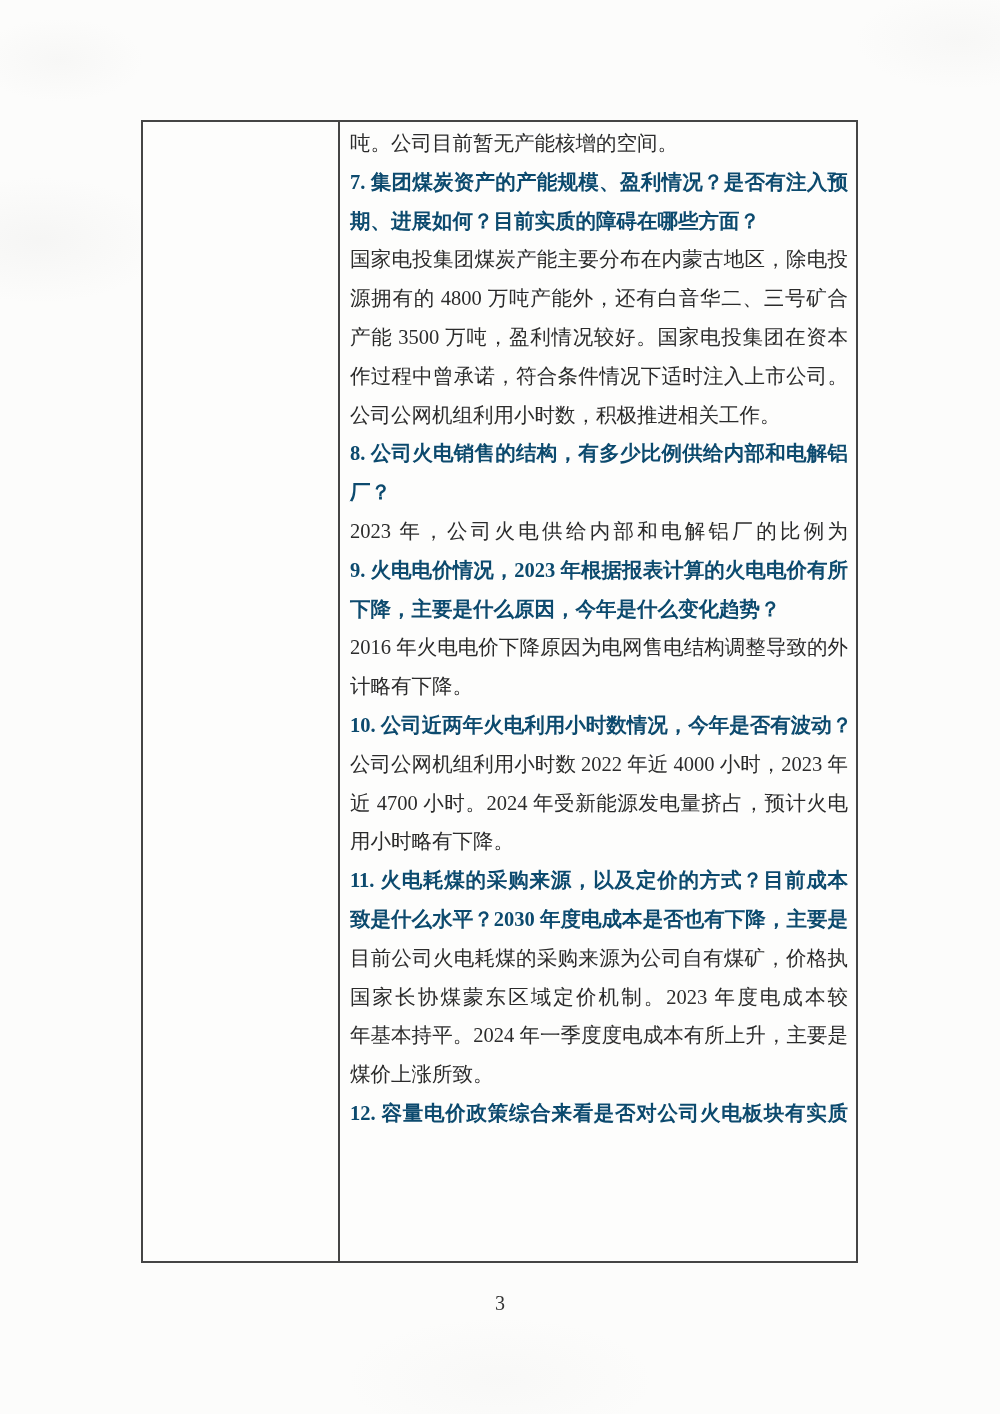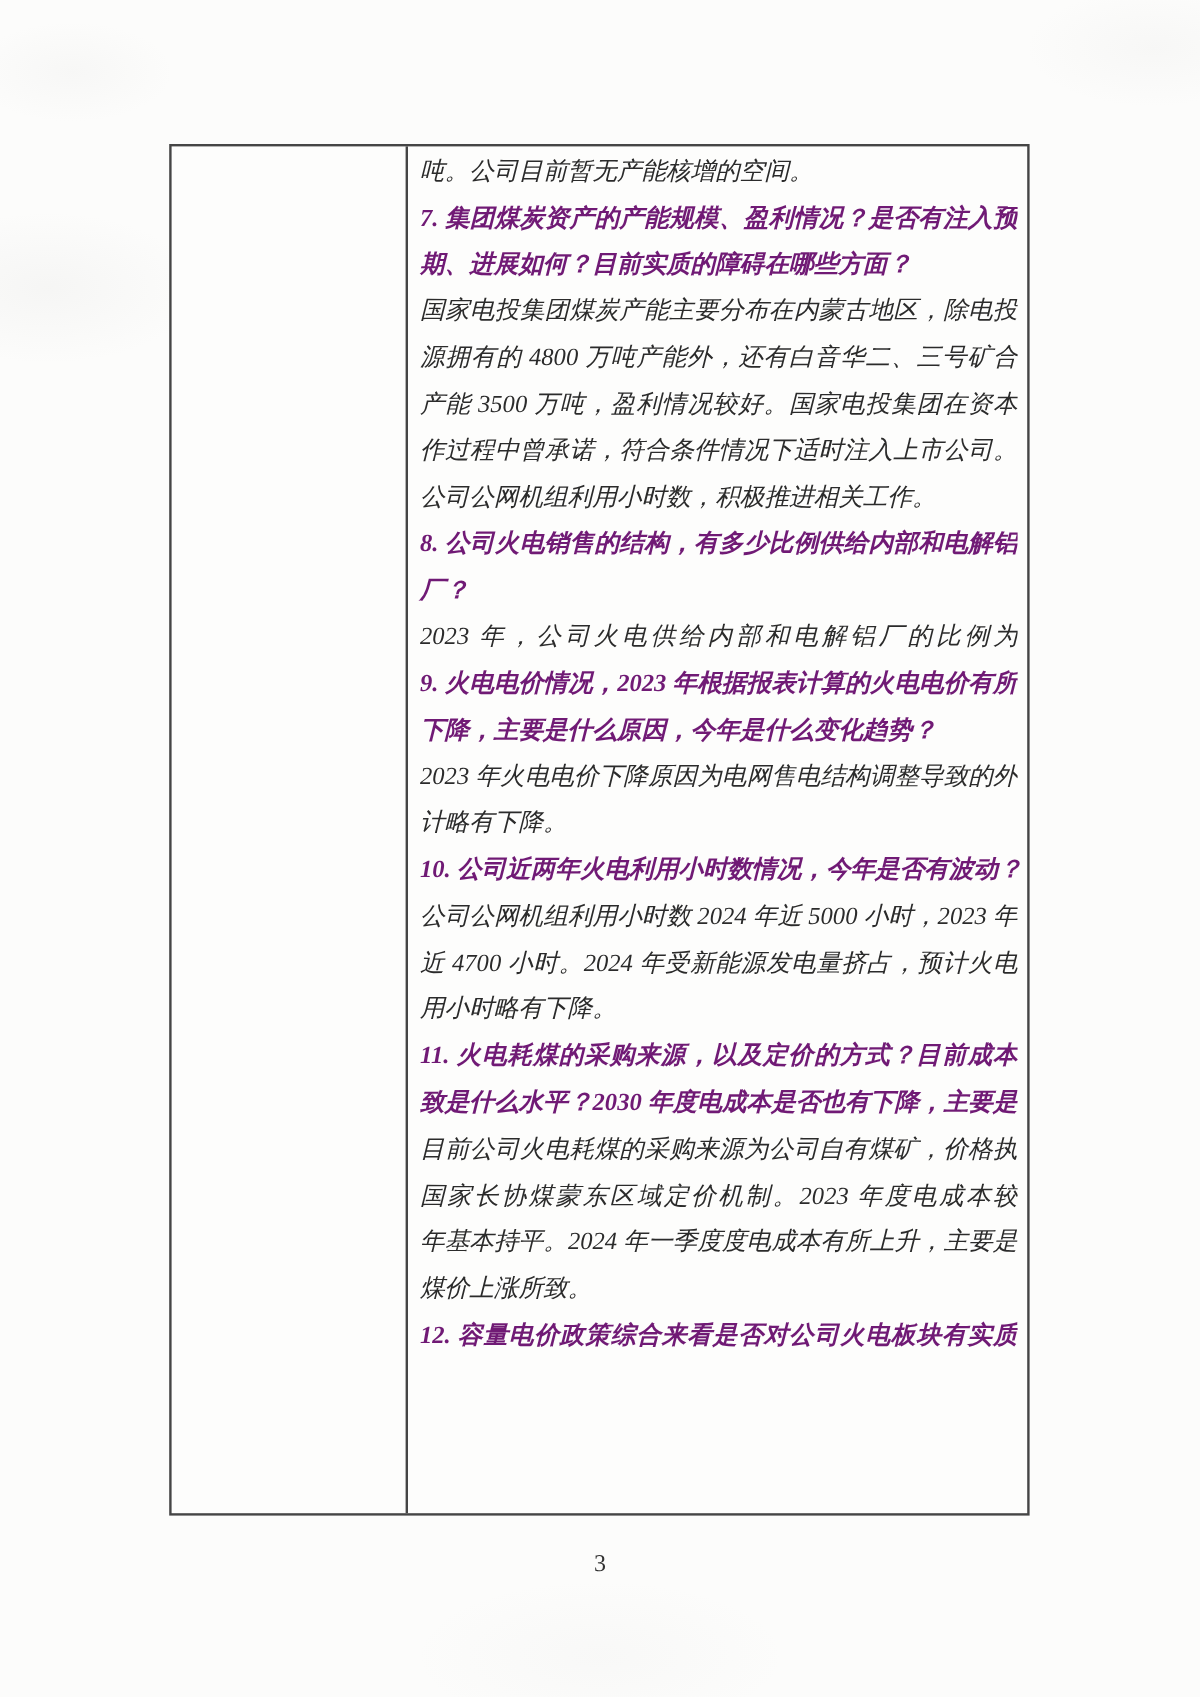--- a/index.html
+++ b/index.html
@@ -46,33 +46,32 @@
     box-sizing: border-box;
     padding: 2px 8px 0 10px;
     overflow: hidden;
     font-size: 20.5px;
     line-height: 38.8px;
     color: #2b2b2b;
   }
   .line {
     white-space: nowrap;
     text-align: left;
-    font-style: italic;
   }
   .line.just {
     white-space: normal;
     text-align: justify;
     text-align-last: justify;
     text-justify: inter-character;
     overflow: hidden;
     max-height: 38.8px;
   }
   .line.bold {
     font-weight: 700;
-    color: #701a75;
+    color: #0c4a6e;
   }
   .page-number {
     position: absolute;
     left: 0;
     top: 1292px;
     width: 1000px;
     text-align: center;
     font-size: 20px;
     color: #333333;
   }
@@ -91,24 +90,24 @@
       <div class="line just">国家电投集团煤炭产能主要分布在内蒙古地区，除电投能</div>
       <div class="line just">源拥有的 4800 万吨产能外，还有白音华二、三号矿合计</div>
       <div class="line just">产能 3500 万吨，盈利情况较好。国家电投集团在资本运</div>
       <div class="line just">作过程中曾承诺，符合条件情况下适时注入上市公司。公</div>
       <div class="line">公司公网机组利用小时数，积极推进相关工作。</div>
       <div class="line bold just">8. 公司火电销售的结构，有多少比例供给内部和电解铝</div>
       <div class="line bold">厂？</div>
       <div class="line just">2023 年，公司火电供给内部和电解铝厂的比例为 66%，其</div>
       <div class="line bold just">9. 火电电价情况，2023 年根据报表计算的火电电价有所</div>
       <div class="line bold">下降，主要是什么原因，今年是什么变化趋势？</div>
-      <div class="line just">2023 年火电电价下降原因为电网售电结构调整导致的外</div>
+      <div class="line just">2016 年火电电价下降原因为电网售电结构调整导致的外</div>
       <div class="line">计略有下降。</div>
       <div class="line bold">10. 公司近两年火电利用小时数情况，今年是否有波动？</div>
-      <div class="line just">公司公网机组利用小时数 2024 年近 5000 小时，2023 年</div>
+      <div class="line just">公司公网机组利用小时数 2022 年近 4000 小时，2023 年</div>
       <div class="line just">近 4700 小时。2024 年受新能源发电量挤占，预计火电利</div>
       <div class="line">用小时略有下降。</div>
       <div class="line bold just">11. 火电耗煤的采购来源，以及定价的方式？目前成本大</div>
       <div class="line bold just">致是什么水平？2030 年度电成本是否也有下降，主要是</div>
       <div class="line just">目前公司火电耗煤的采购来源为公司自有煤矿，价格执行</div>
       <div class="line just">国家长协煤蒙东区域定价机制。2023 年度电成本较 2022</div>
       <div class="line just">年基本持平。2024 年一季度度电成本有所上升，主要是</div>
       <div class="line">煤价上涨所致。</div>
       <div class="line bold just">12. 容量电价政策综合来看是否对公司火电板块有实质利</div>
     </div>

